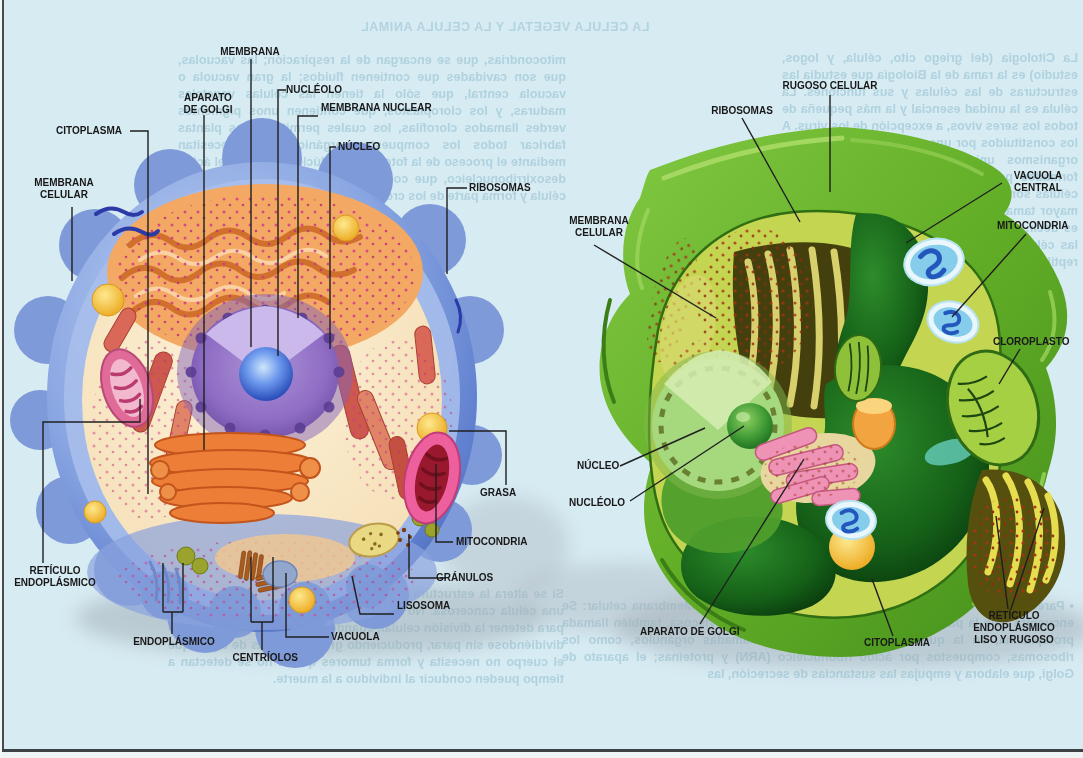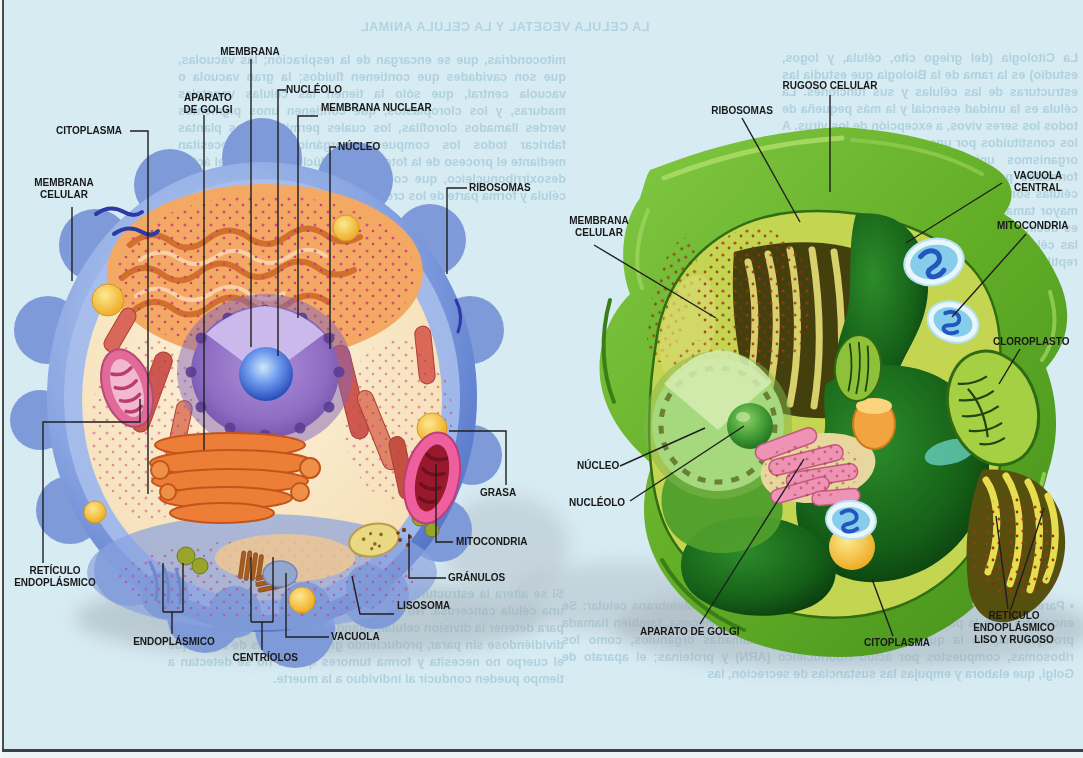--- a/index.html
+++ b/index.html
@@ -423,21 +423,21 @@
   <div class="lbl" style="left:164px;top:92px;width:88px;text-align:center">APARATO
 DE GOLGI</div>
   <div class="lbl" style="left:321px;top:102px;width:130px">MEMBRANA NUCLEAR</div>
   <div class="lbl" style="left:338px;top:141px;width:60px">NÚCLEO</div>
   <div class="lbl" style="left:56px;top:125px;width:72px">CITOPLASMA</div>
   <div class="lbl" style="left:16px;top:177px;width:96px;text-align:center">MEMBRANA
 CELULAR</div>
   <div class="lbl" style="left:469px;top:182px;width:70px">RIBOSOMAS</div>
   <div class="lbl" style="left:480px;top:487px;width:50px;text-align:left">GRASA</div>
   <div class="lbl" style="left:456px;top:536px;width:80px">MITOCONDRIA</div>
-  <div class="lbl" style="left:448px;top:572px;width:70px">GRÁNULOS</div>
+  <div class="lbl" style="left:436px;top:572px;width:70px">GRÁNULOS</div>
   <div class="lbl" style="left:397px;top:600px;width:70px">LISOSOMA</div>
   <div class="lbl" style="left:331px;top:631px;width:60px">VACUOLA</div>
   <div class="lbl" style="left:222px;top:652px;width:76px;text-align:right">CENTRÍOLOS</div>
   <div class="lbl" style="left:128px;top:636px;width:92px;text-align:center">ENDOPLÁSMICO</div>
   <div class="lbl" style="left:4px;top:565px;width:102px;text-align:center">RETÍCULO
 ENDOPLÁSMICO</div>
 
   <div class="lbl" style="left:778px;top:80px;width:104px;text-align:center">RUGOSO CELULAR</div>
   <div class="lbl" style="left:706px;top:105px;width:72px;text-align:center">RIBOSOMAS</div>
   <div class="lbl" style="left:1000px;top:170px;width:76px;text-align:center">VACUOLA

